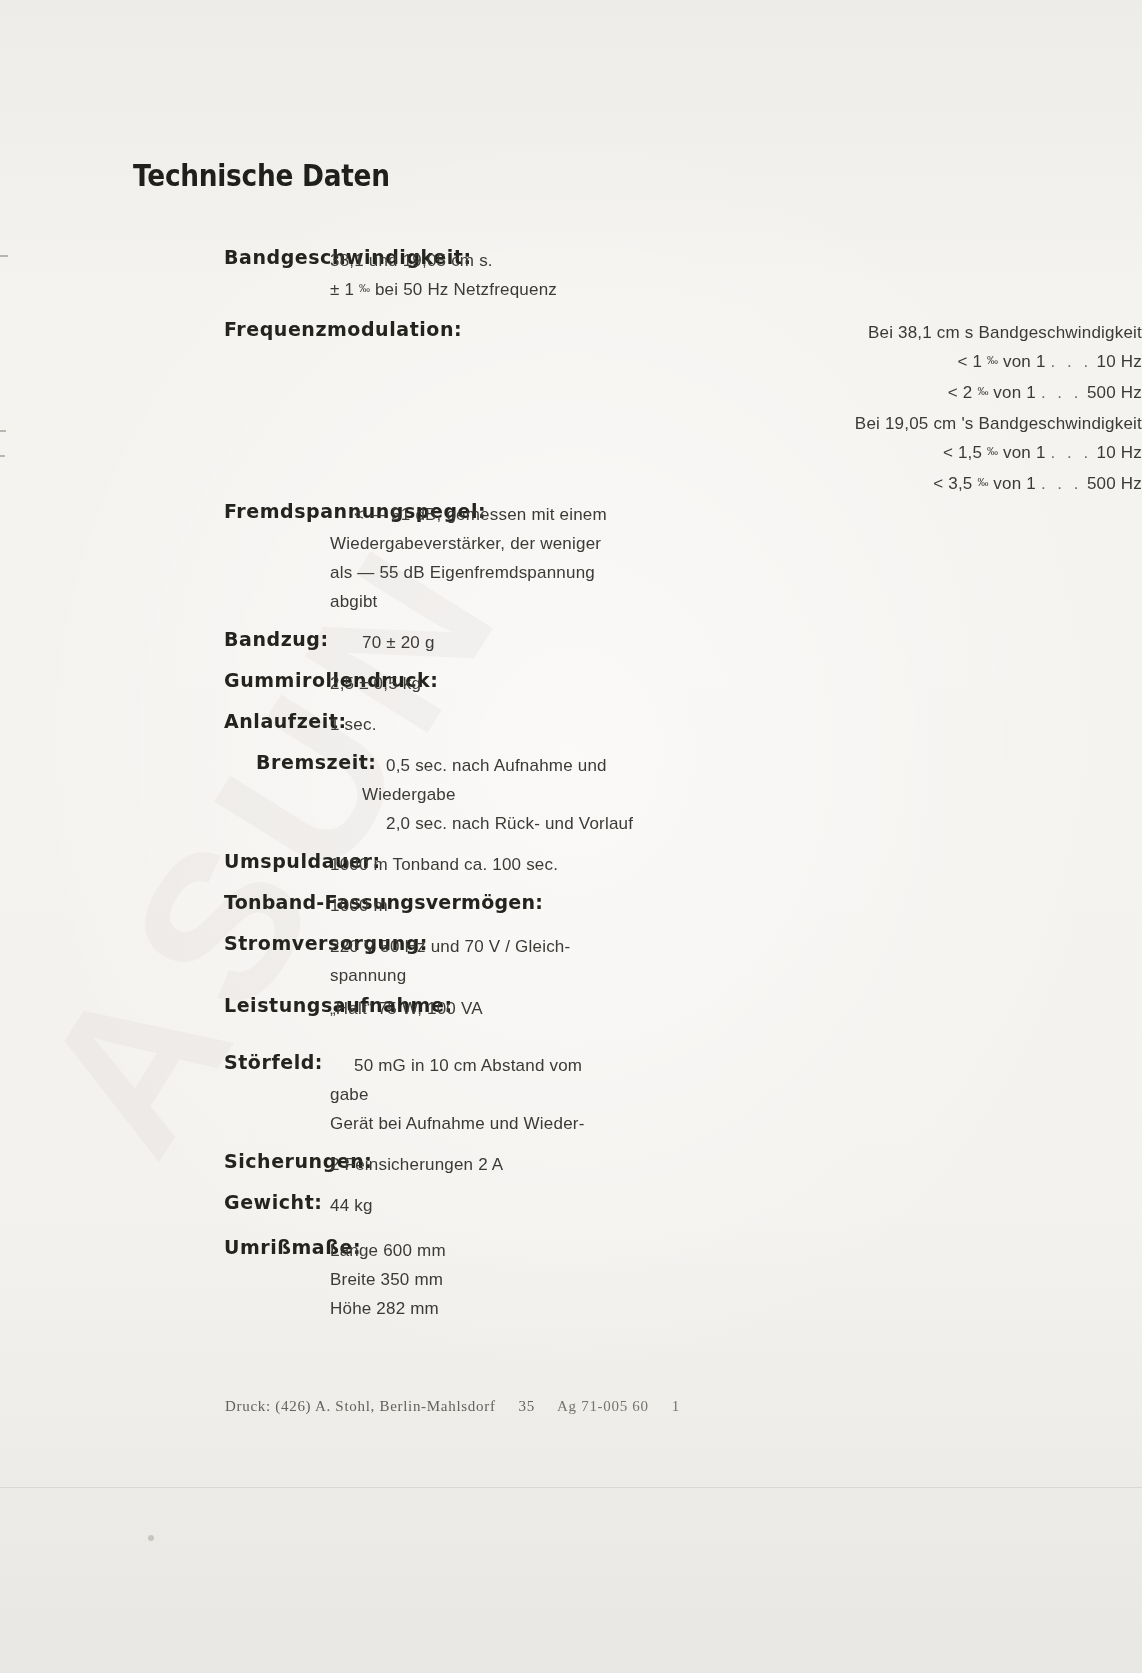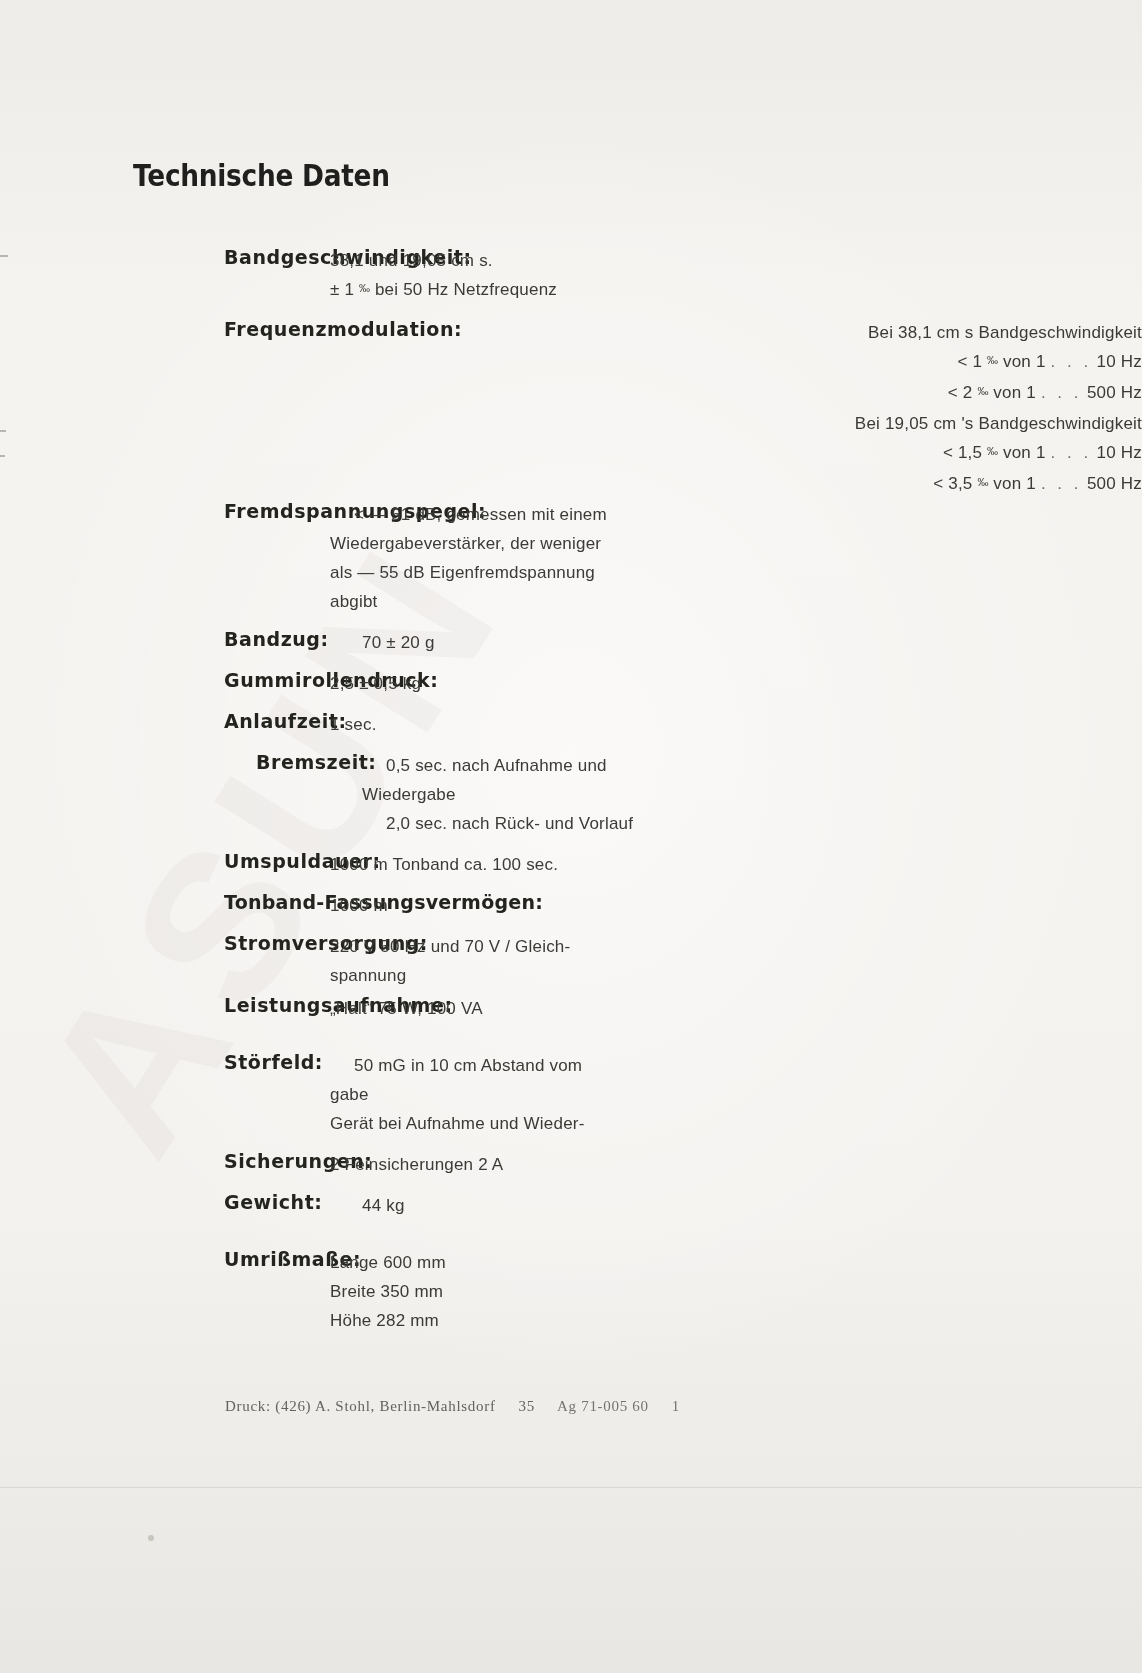--- a/index.html
+++ b/index.html
@@ -230,21 +230,21 @@
           <span class="vline">gabe</span>
           <span class="vline">Gerät bei Aufnahme und Wieder-</span>
         </div>
       </div>
       <div class="row" style="margin-bottom: 12px;">
         <div class="label">Sicherungen:</div>
         <div class="value">
           <span class="vline">2 Feinsicherungen 2 A</span>
         </div>
       </div>
-      <div class="row" style="margin-bottom: 28px; gap: 32px;">
+      <div class="row" style="margin-bottom: 16px;">
         <div class="label">Gewicht:</div>
         <div class="value">
           <span class="vline">44 kg</span>
         </div>
       </div>
       <div class="row" style="margin-bottom: 12px;">
         <div class="label">Umrißmaße:</div>
         <div class="value">
           <span class="vline">Länge 600 mm</span>
           <span class="vline">Breite 350 mm</span>

